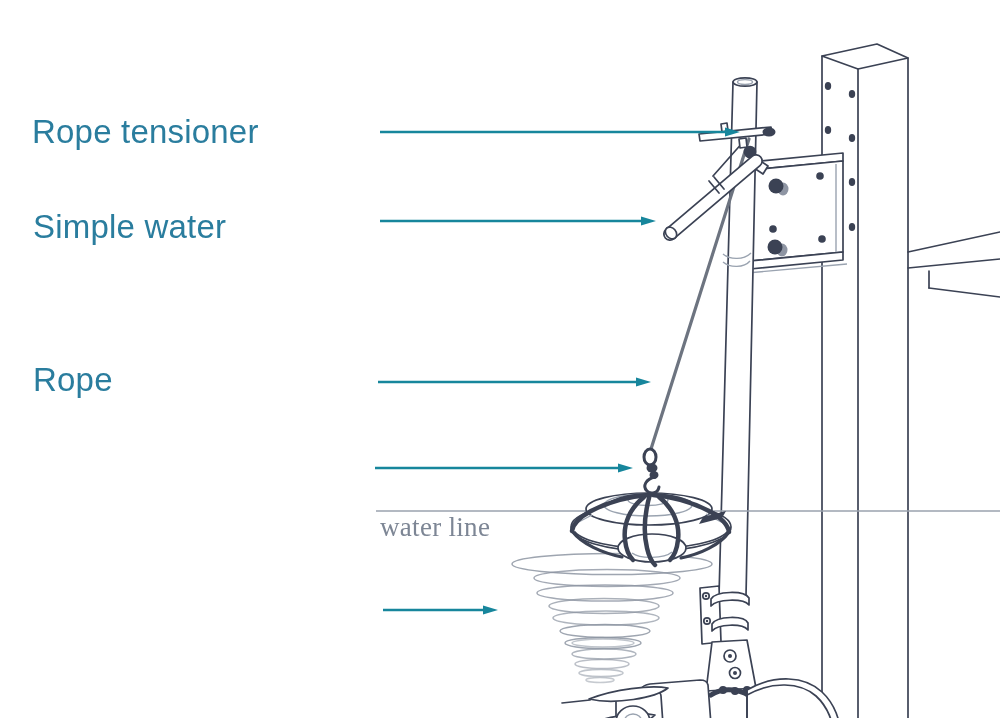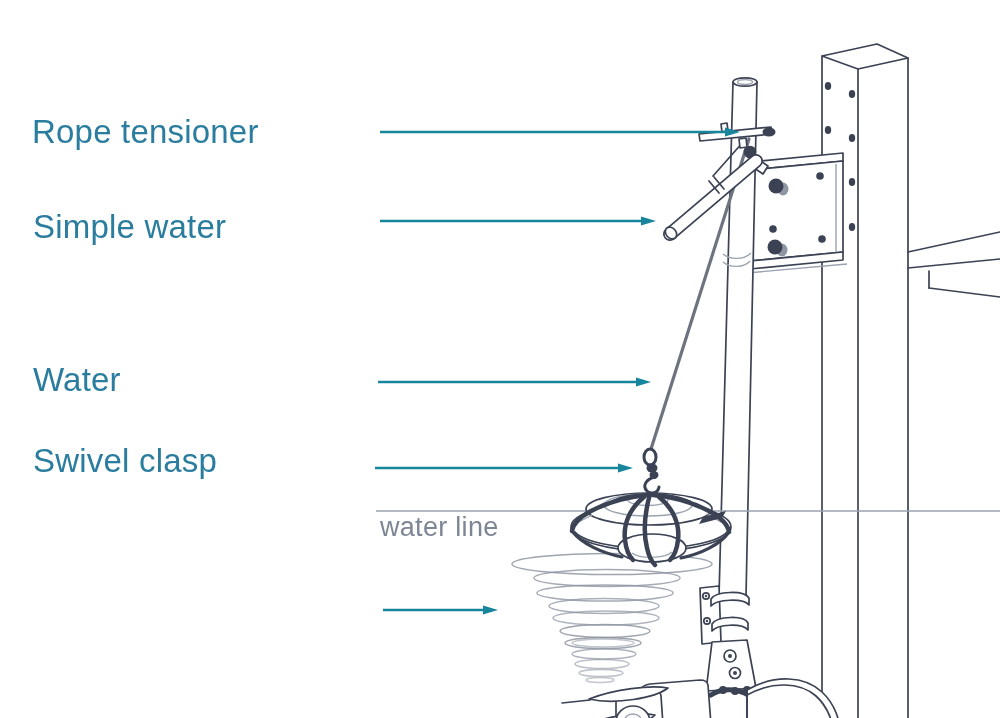--- a/index.html
+++ b/index.html
@@ -2,21 +2,21 @@
 <html style="--ink: #3b4254; --lite: #9aa3b0; --swirl: #8d95a2; --rope: #6d7480; --arrow: #17869c; --label: #2a7d9e; --water_text: #7d8695; --wline: #9aa2ae;"><head>
 <meta charset="utf-8">
 <style>
   html,body{margin:0;padding:0;background:#fff;}
   .stage{position:relative;width:1000px;height:718px;background:#fff;overflow:hidden;
          font-family:"Liberation Sans",sans-serif;margin-top:40px;}
   .stage svg{position:absolute;left:0;top:0;}
   .diagram-label{position:absolute;font-size:33px;line-height:1;color:var(--label);
                  letter-spacing:.2px;white-space:nowrap;font-weight:400;}
   .water-label{position:absolute;font-size:27px;line-height:1;color:var(--water_text);
-               letter-spacing:.3px;white-space:nowrap;}
+               letter-spacing:.3px;white-space:nowrap;font-family:Liberation Serif, serif;}
   
   .s   {stroke:var(--ink);stroke-width:1.7;fill:none;stroke-linecap:round;stroke-linejoin:round;}
   .f   {fill:#fff;stroke:var(--ink);stroke-width:1.7;stroke-linejoin:round;}
   .fn  {fill:#fff;stroke:none;}
   .d   {fill:var(--ink);stroke:none;}
   .lt  {stroke:var(--lite);stroke-width:1.4;fill:none;}
   .ring{stroke:var(--swirl);fill:none;stroke-width:1.5;}
   .strap{stroke:var(--ink);stroke-width:4.5;fill:none;stroke-linecap:round;}
   .strap2{stroke:var(--ink);stroke-width:3.2;fill:none;stroke-linecap:round;}
   .rope{stroke:var(--rope);stroke-width:3.2;fill:none;stroke-linecap:round;}
@@ -214,16 +214,15 @@
     </g>
     <g>
       <line class="arr" x1="383" y1="570" x2="484" y2="570"></line>
       <polygon class="arrh" points="498,570 483,565.5 483,574.5"></polygon>
     </g>
   </g>
 </svg>
 
   <div class="diagram-label" style="left:32px;top:75px">Rope tensioner</div>
   <div class="diagram-label" style="left:33px;top:170px">Simple water</div>
-  <div class="diagram-label" style="left:33px;top:323px">Water</div>
-  <div class="diagram-label" style="left:33px;top:404px">Swivel clasp</div>
+  <div class="diagram-label" style="left:33px;top:323px">Rope</div>
   <div class="water-label" style="left:380px;top:474px">water line</div>
 </div>
 
 </body></html>

